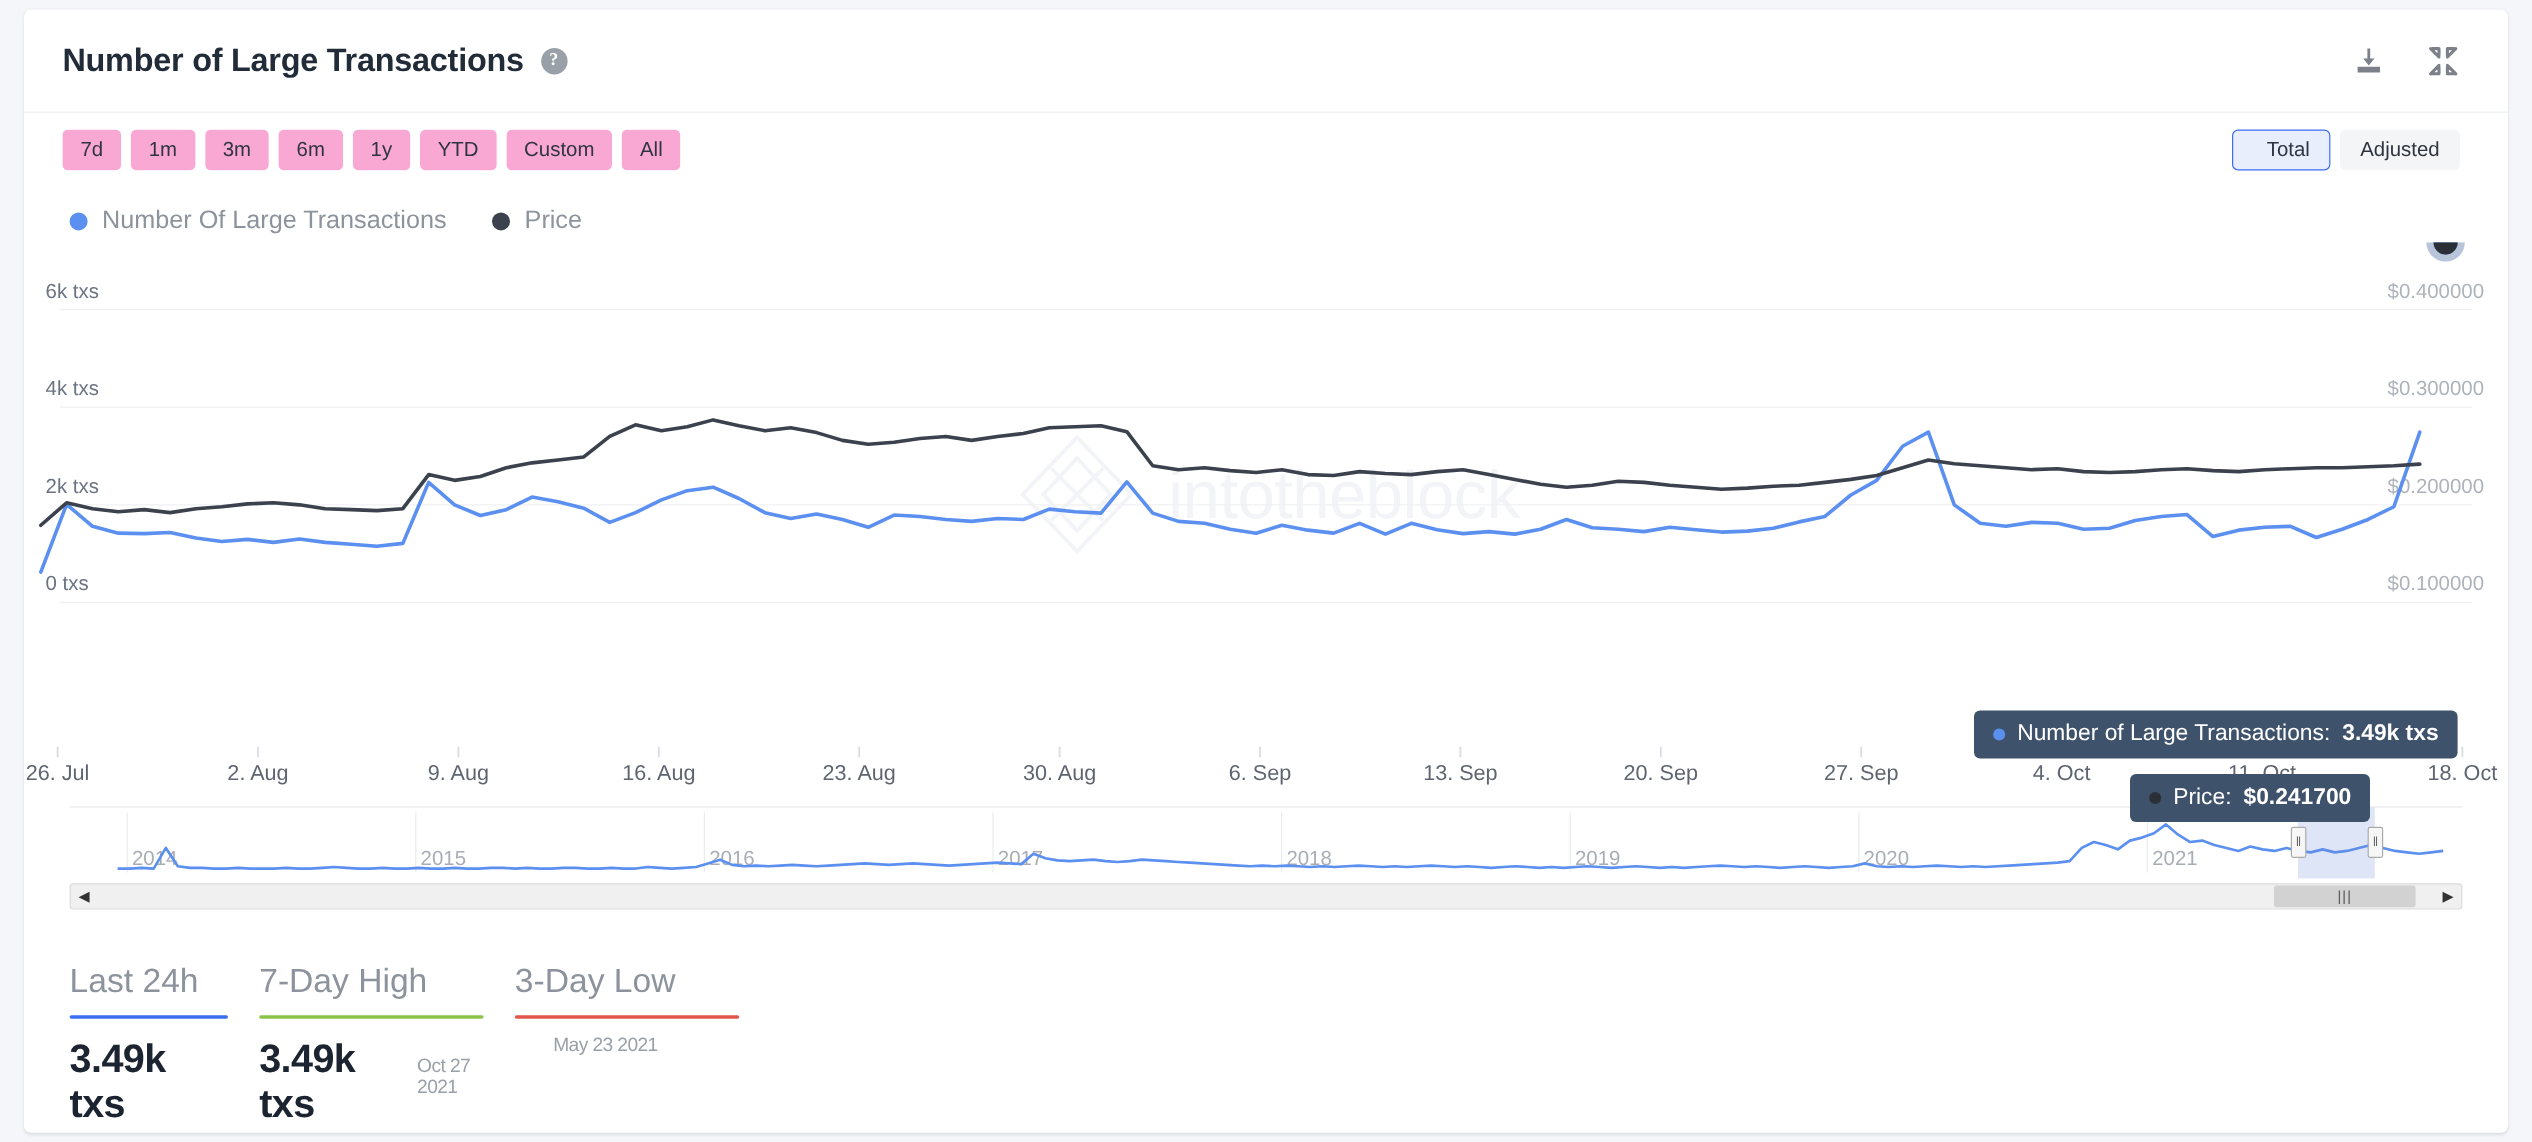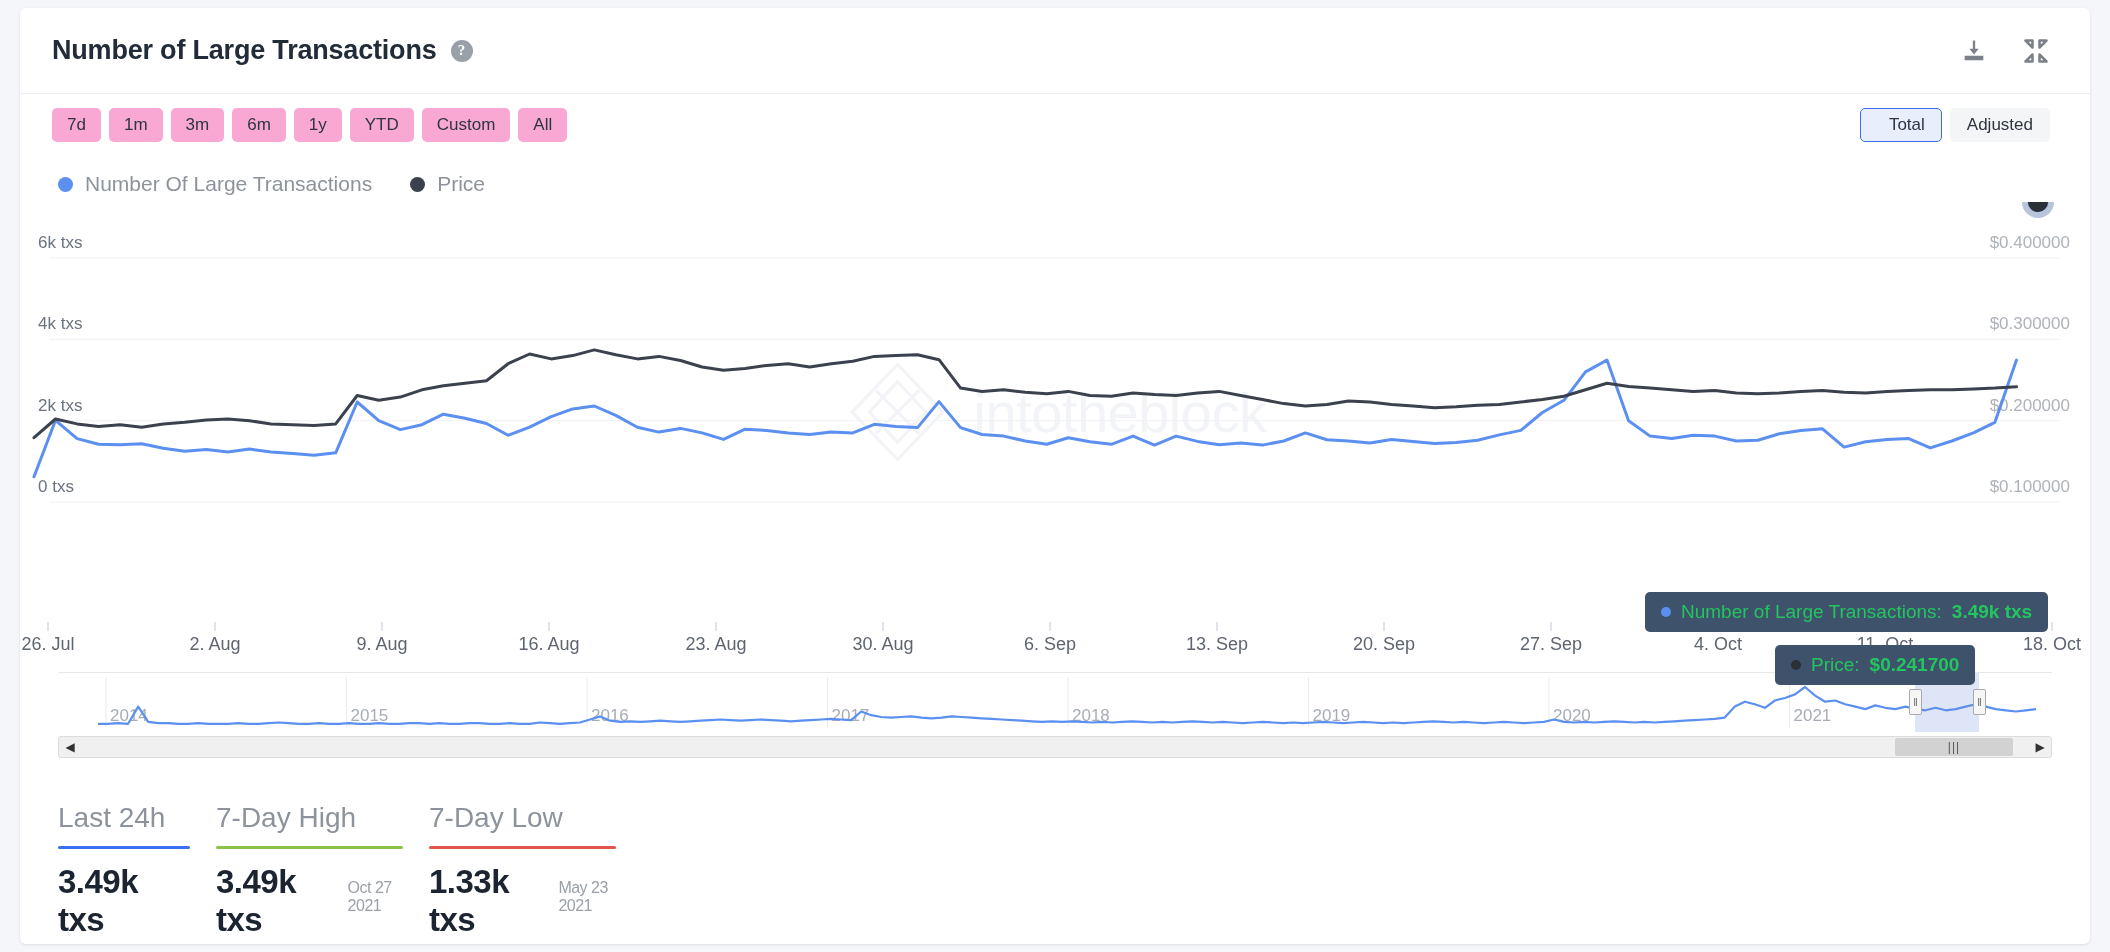--- a/index.html
+++ b/index.html
@@ -138,21 +138,21 @@
     font-size: 56px;
     color: #f2f4f8;
     font-family: "Liberation Sans", sans-serif;
     letter-spacing: -0.5px;
   }
 
   
   .tooltip {
     position: absolute;
     background: #3f526b;
-    color: #22c55e;
+    color: #ffffff;
     border-radius: 5px;
     padding: 9px 16px;
     font-size: 19px;
     white-space: nowrap;
     display: flex;
     align-items: center;
     gap: 10px;
     font-family: "Liberation Sans", sans-serif;
     z-index: 5;
   }
@@ -418,22 +418,21 @@
     </div>
     <div class="stat" style="width:213px">
       <div class="stat-label">7-Day High</div>
       <div class="stat-rule" style="background:#8bc34a"></div>
       <div class="stat-value">
         <span>3.49k txs</span>
         <span class="stat-date">Oct 27 2021</span>
       </div>
     </div>
     <div class="stat" style="width:213px">
-      <div class="stat-label">7-Day Low</div>
+      <div class="stat-label">3-Day Low</div>
       <div class="stat-rule" style="background:#e0564a"></div>
       <div class="stat-value">
-        <span>1.33k txs</span>
         <span class="stat-date">May 23 2021</span>
       </div>
     </div>
   </div>
 
 </div>
 
 </body></html>

